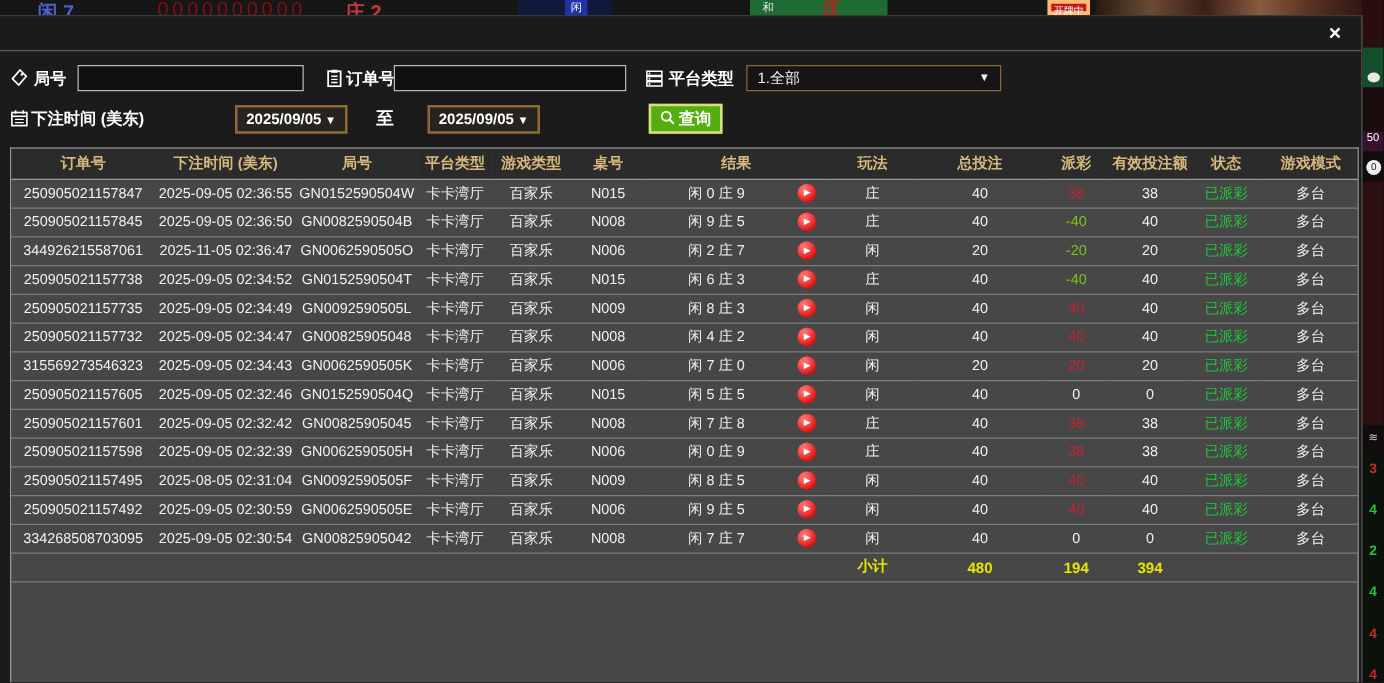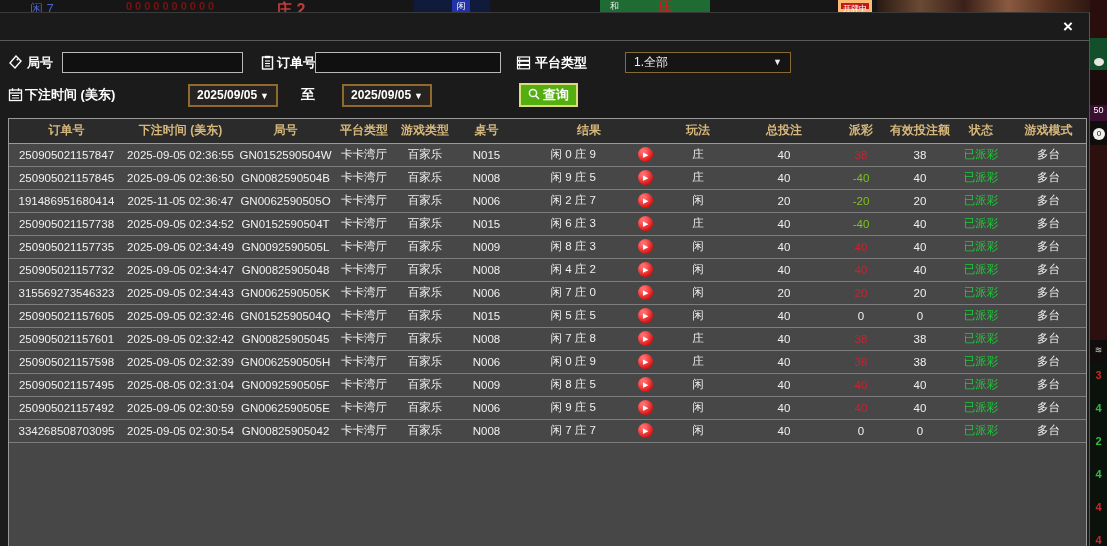--- a/index.html
+++ b/index.html
@@ -4,22 +4,22 @@
 <style>
   * { margin:0; padding:0; box-sizing:border-box; }
   html,body { width:1107px; height:546px; overflow:hidden; background:#101010;
     font-family:"Liberation Sans","DejaVu Sans",sans-serif; }
   .stage { position:relative; width:1107px; height:546px; }
 
   
   .top-strip { position:absolute; left:0; top:0; width:1107px; height:12px;
     background:#161616; overflow:hidden; }
   .ts-item { position:absolute; top:0; white-space:nowrap; }
-  .ts-player { left:30px; color:#4a5fd0; font-size:13px; font-weight:normal; }
-  .ts-counter { left:126px; color:#7d1212; font-size:11px; font-weight:bold; letter-spacing:3px; }
+  .ts-player { left:30px; color:#4a5fd0; font-size:16px; font-weight:bold; }
+  .ts-counter { left:126px; color:#7d1212; font-size:16px; font-weight:normal; letter-spacing:3px; }
   .ts-banker { left:276px; color:#c23a3a; font-size:16px; font-weight:bold; }
   .ts-navy { left:414px; width:76px; height:12px; background:#101a3a; }
   .ts-tile { width:18px; height:12px; font-size:9px; color:#fff; text-align:center; line-height:12px; }
   .tile-p { left:452px; background:#2233aa; }
   .tile-green { left:600px; width:110px; height:12px; background:#1e6b33; }
   .ts-tie { position:absolute; left:10px; top:0; color:#eaeaea; font-size:9px; }
   .ts-zhuang { position:absolute; left:58px; top:-2px; color:#c02020; font-size:14px; font-weight:bold; }
   .ts-dealbtn { left:838px; width:34px; height:12px; background:#c21818; color:#fff;
     font-size:8px; text-align:center; line-height:11px; border:3px solid #fdba74; }
   .ts-video { left:877px; width:218px; height:12px;
@@ -55,23 +55,23 @@
   .flabel { position:absolute; color:#fff; font-size:13px; font-weight:bold; white-space:nowrap; }
   .ficon { position:absolute; width:15px; height:15px; }
   .ficon svg { display:block; }
   .txt-input { position:absolute; height:21px; background:#101010; border:1px solid #b8b8b8;
     color:#eee; font-size:12px; padding:0 5px; }
   .i-tag { left:8px; top:13px; } .l-game { left:27px; top:12px; }
   .in-game { left:62px; top:10px; width:181px; }
   .i-clip { left:260px; top:13px; } .l-order { left:277px; top:12px; }
   .in-order { left:315px; top:10px; width:186px; }
   .i-plat { left:516px; top:13px; } .l-plat { left:535px; top:12px; }
-  .select-box { position:absolute; left:597px; top:10px; width:166px; height:21px;
+  .select-box { position:absolute; left:597px; top:10px; width:204px; height:21px;
     background:#151515; border:1px solid #876a33; color:#f0f0f0; font-size:12px;
-    line-height:19px; padding:0 8px; cursor:pointer;margin-left:28px; }
+    line-height:19px; padding:0 8px; cursor:pointer; }
   .select-box .arrow { position:absolute; right:8px; top:0; font-size:9px; }
   .i-cal { left:8px; top:45px; } .l-time { left:25px; top:44px; }
   .date-btn { position:absolute; top:42px; width:90px; height:23px; background:#262320;
     border:2px solid #8f6a2e; color:#fff; font-size:12px; font-weight:bold;
     text-align:center; line-height:19px; cursor:pointer; }
   .d1 { left:188px; } .d2 { left:342px; }
   .date-btn .arrow { font-size:9px; margin-left:3px; }
   .l-to { left:301px; top:44px; font-size:14px; }
   .search-btn { position:absolute; left:519px; top:41px; height:24px; padding:0 7px;
     background:#54ae10; border:2px solid #d9dd7e; color:#fff; font-size:13px;
@@ -284,21 +284,21 @@
     </td>
     <td>庄</td>
     <td>40</td>
     <td class="payout pay-green">-40</td>
     <td>40</td>
     <td class="status">已派彩</td>
     <td>多台</td>
   </tr>
 
   <tr>
-    <td>191486951680414</td>
+    <td>344926215587061</td>
     <td>2025-11-05 02:36:47</td>
     <td>GN0062590505O</td>
     <td>卡卡湾厅</td>
     <td>百家乐</td>
     <td>N006</td>
     <td class="c-result">
       <span class="result-flex">
         <span class="result-text">闲 2 庄 7</span>
         <span class="play-btn">
                     <span class="play-ball">
@@ -559,17 +559,26 @@
     </td>
     <td>闲</td>
     <td>40</td>
     <td class="payout">0</td>
     <td>0</td>
     <td class="status">已派彩</td>
     <td>多台</td>
   </tr>
 </tbody>
         <tfoot>
+          <tr>
+            <td colspan="7"></td>
+            <td>小计</td>
+            <td>480</td>
+            <td>194</td>
+            <td>394</td>
+            <td></td>
+              <td></td>
+          </tr>
         </tfoot>
       </table>
     </div>
   </div>
 </div>
 
 </body></html>

